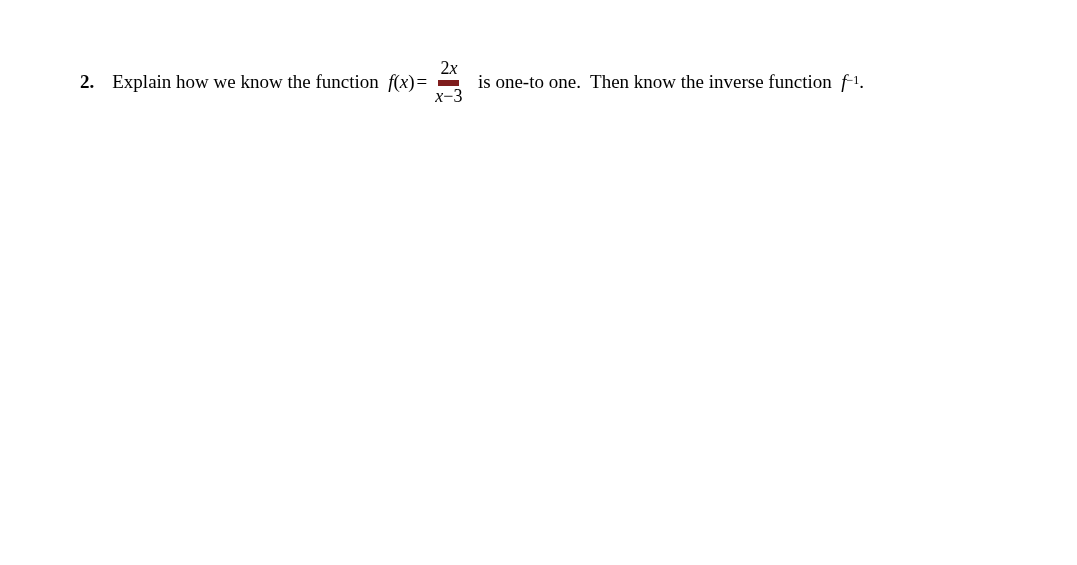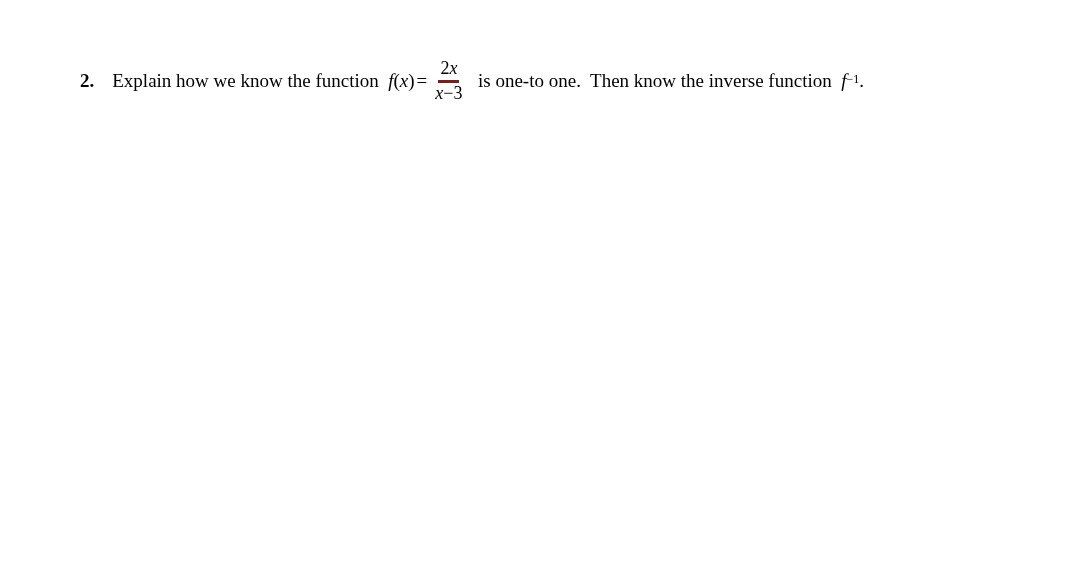--- a/index.html
+++ b/index.html
@@ -35,21 +35,21 @@
     .fraction {
       display: inline-flex;
       flex-direction: column;
       align-items: center;
       vertical-align: middle;
       margin: 0 4px;
       font-size: 18px;
     }
     .fraction .num {
       padding: 0 2px;
-      border-bottom: 3px solid #7f1d1d;
+      border-bottom: 6px solid #7f1d1d;
       text-align: right;
     }
     .fraction .den {
       padding: 0 2px;
       text-align: left;
     }
     .superscript {
       font-size: 12px;
       vertical-align: super;
       position: relative;

